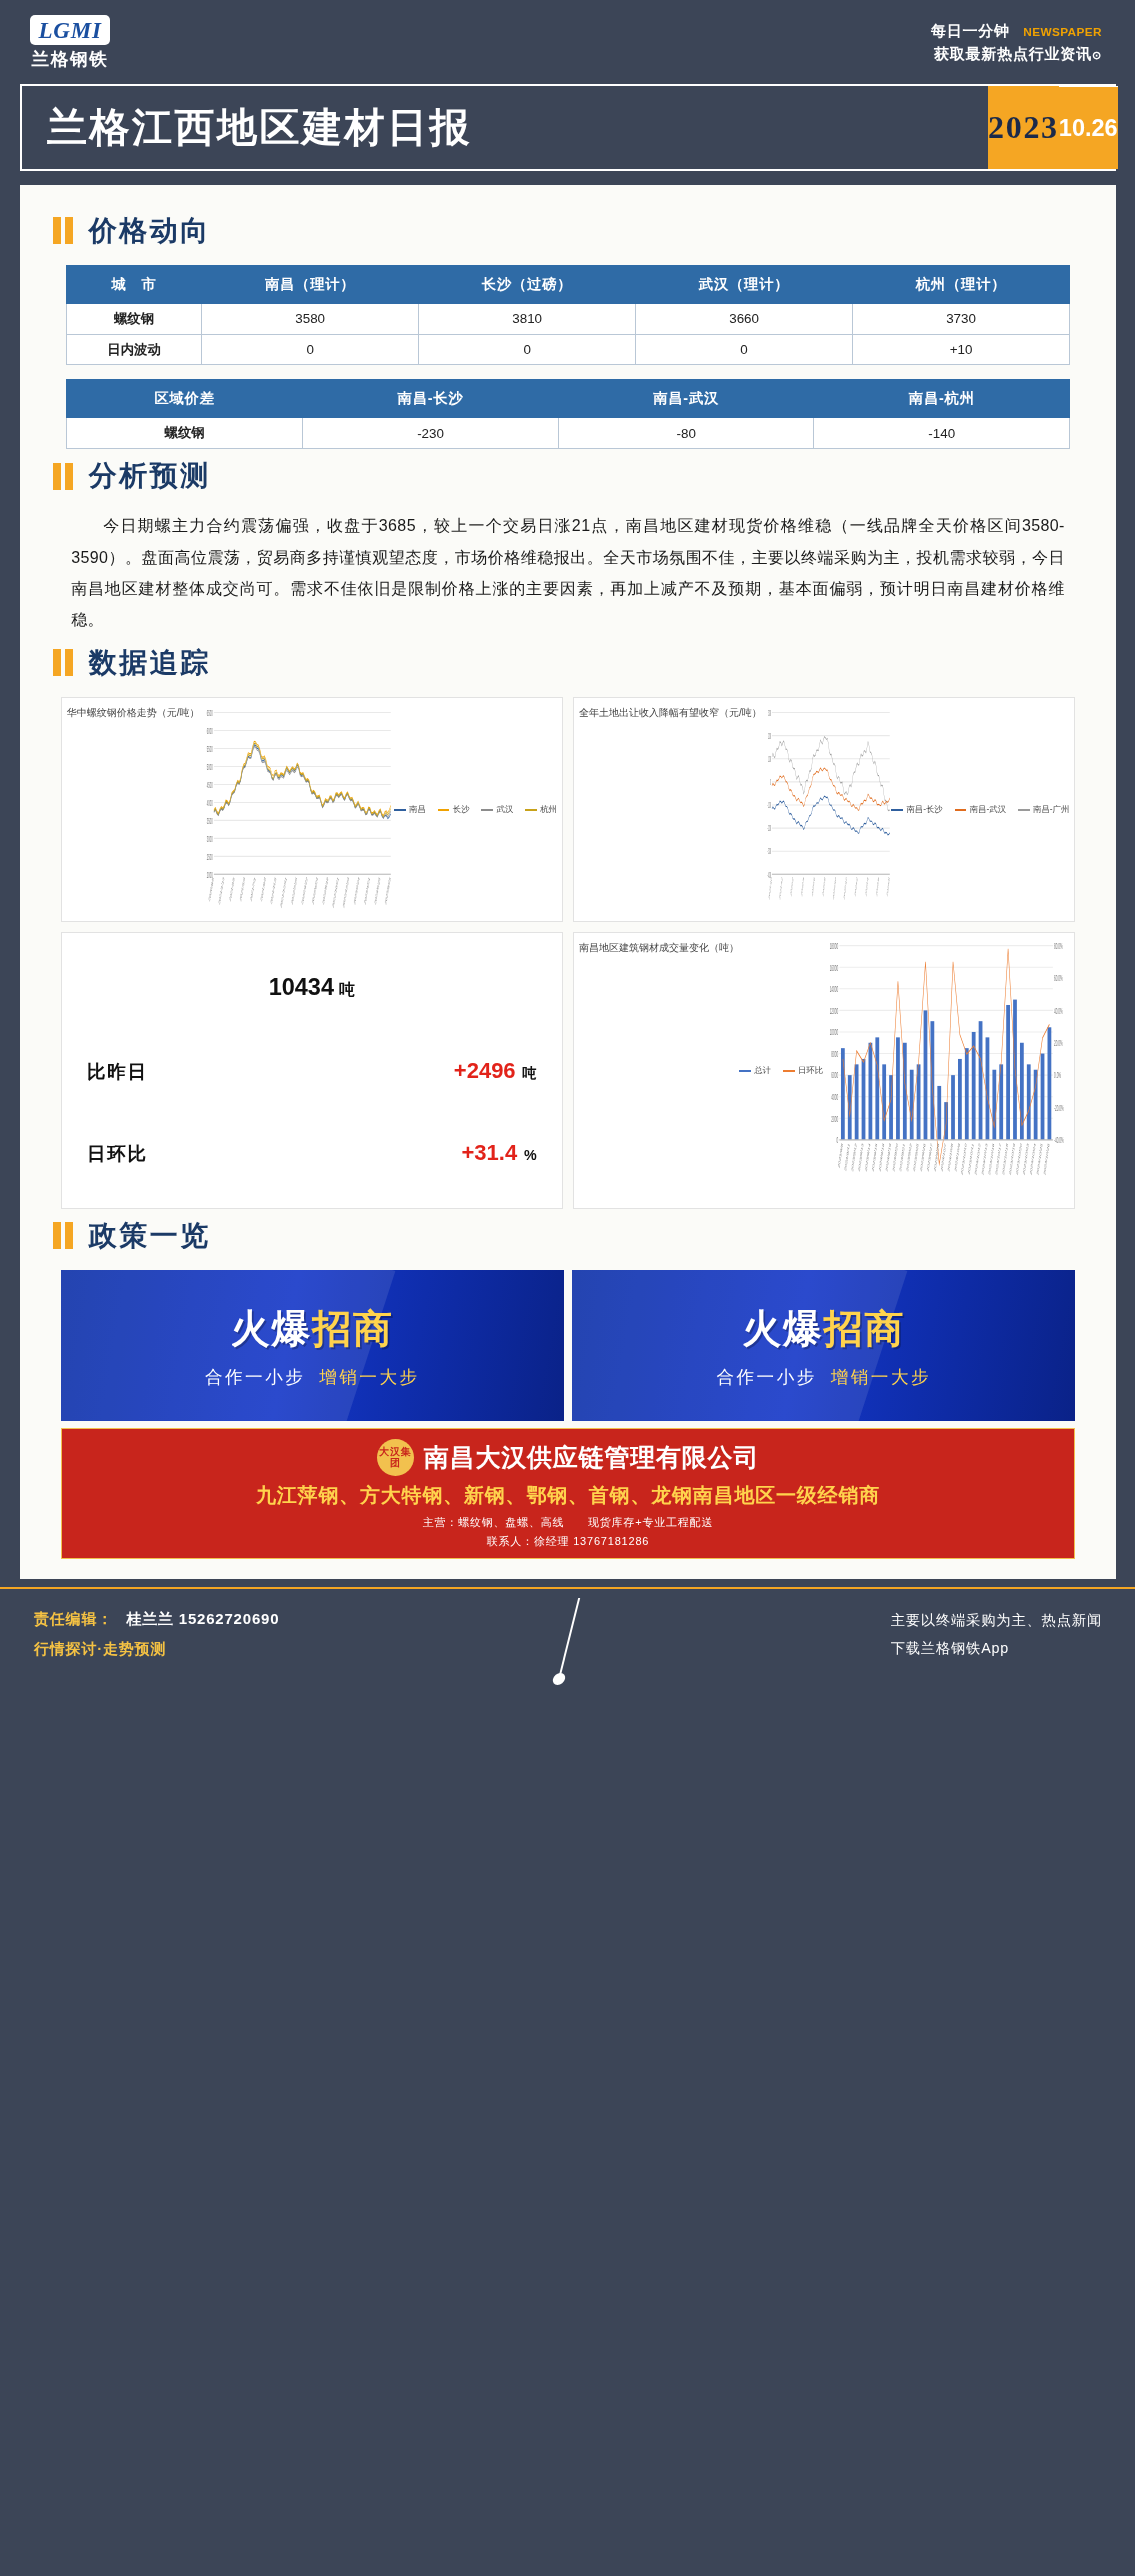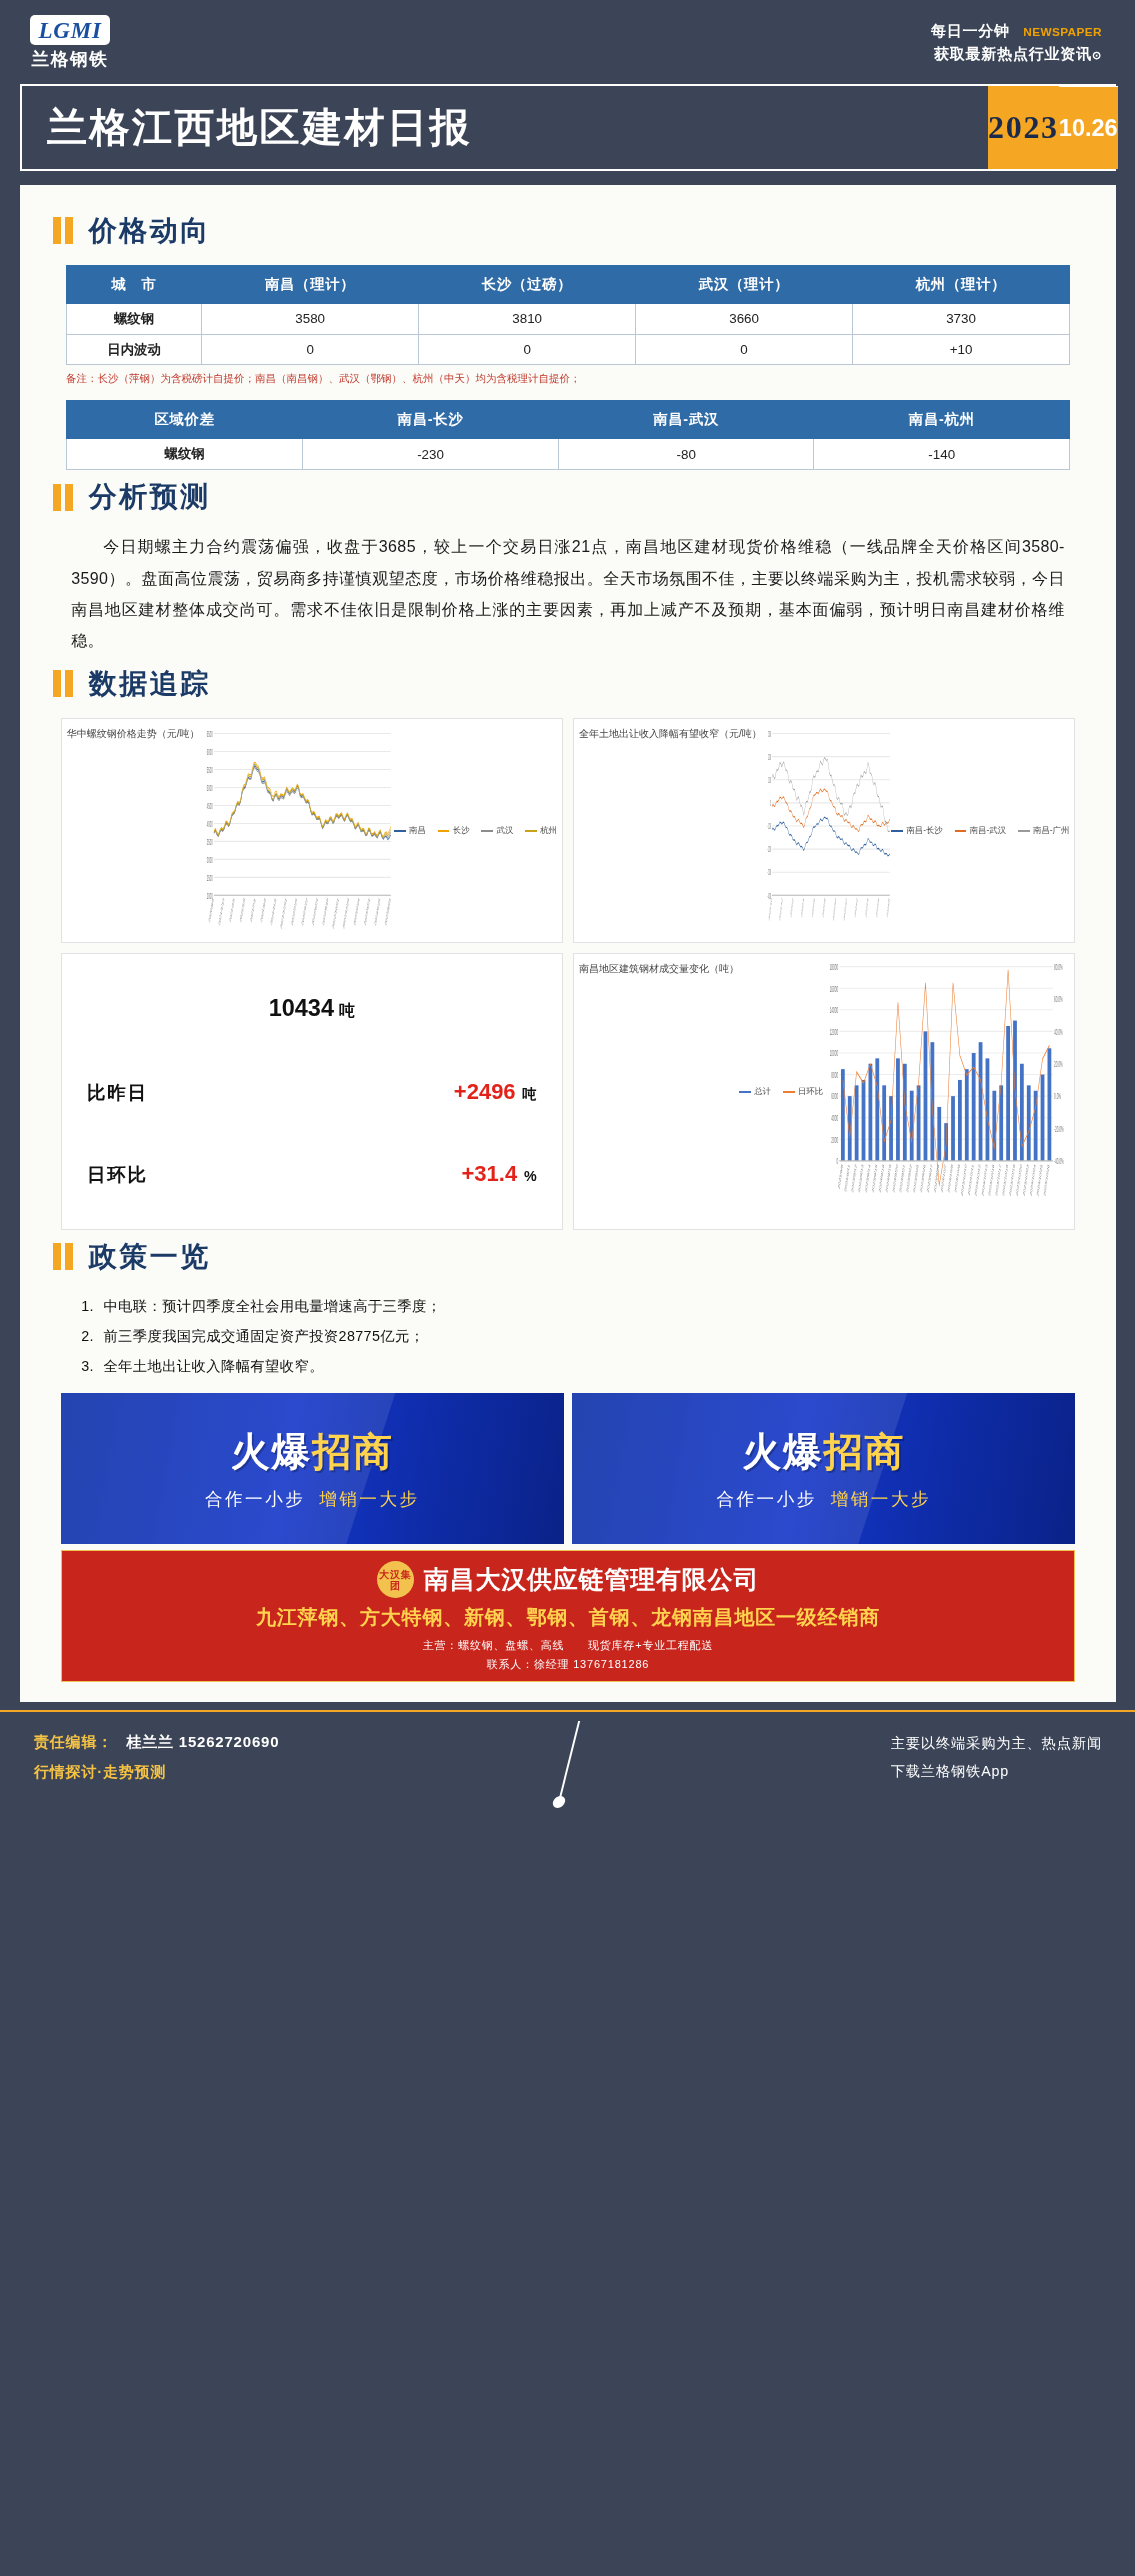--- a/index.html
+++ b/index.html
@@ -426,21 +426,20 @@
         </tr>
         <tr>
           <td class="rowhead">日内波动</td>
           <td>0</td>
           <td>0</td>
           <td>0</td>
           <td>+10</td>
         </tr>
       </tbody>
     </table>
-    <div class="note">备注：长沙（萍钢）为含税磅计自提价；南昌（南昌钢）、武汉（鄂钢）、杭州（中天）均为含税理计自提价；</div>
 
     <table class="price diff">
       <thead>
         <tr>
           <th>区域价差</th>
           <th>南昌-长沙</th>
           <th>南昌-武汉</th>
           <th>南昌-杭州</th>
         </tr>
       </thead>
@@ -713,25 +712,20 @@
       </div>
     </div>
 
     <div class="sec-head">
       <span class="bars">
           <i></i>
           <i></i>
         </span>
       <h2>政策一览</h2>
     </div>
-    <ol class="policy">
-      <li>中电联：预计四季度全社会用电量增速高于三季度；</li>
-      <li>前三季度我国完成交通固定资产投资28775亿元；</li>
-      <li>全年土地出让收入降幅有望收窄。</li>
-    </ol>
 
     <div class="ads">
       <div class="ad">
         <div class="ad-main">
           <span>火爆</span><span class="hl">招商</span>
         </div>
         <div class="ad-sub">
           <span>合作一小步</span>&nbsp;&nbsp;<span class="hl">增销一大步</span>
         </div>
       </div>

